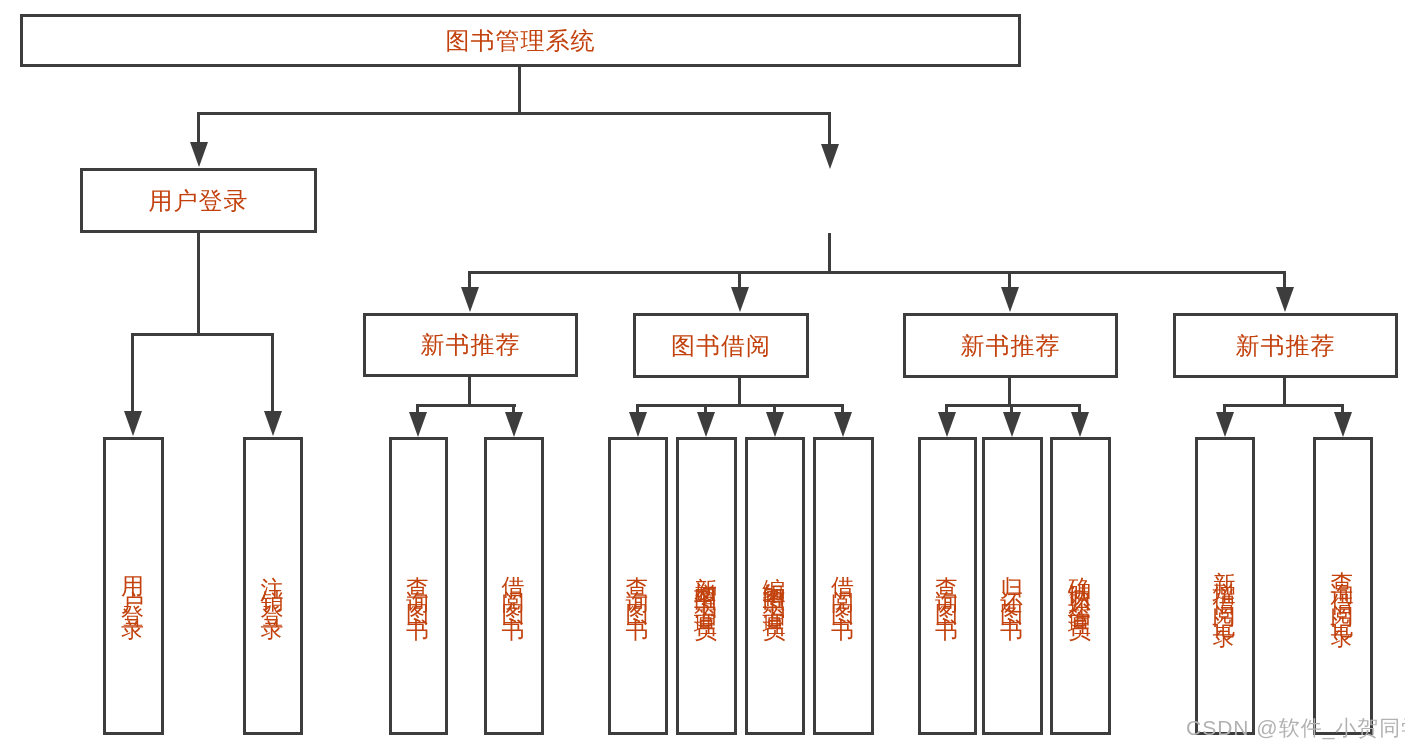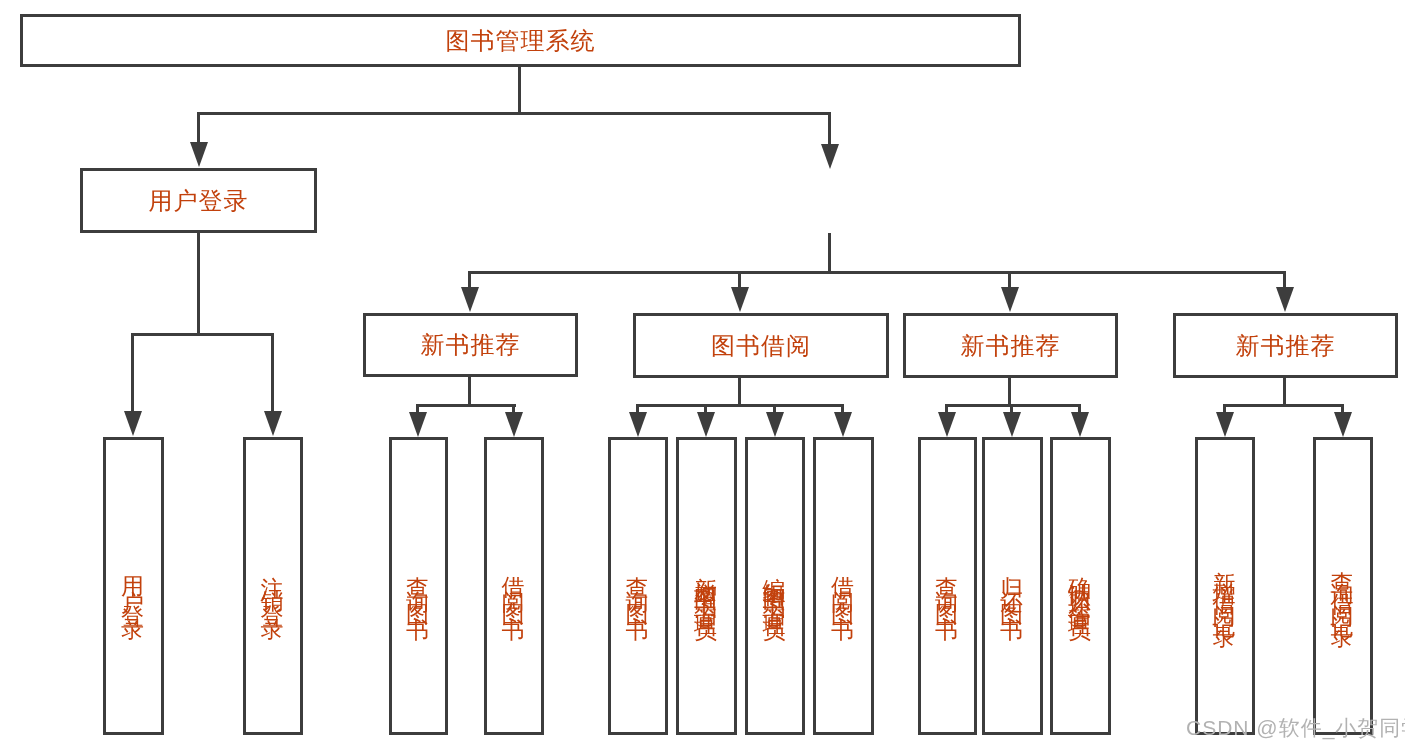--- a/index.html
+++ b/index.html
@@ -90,21 +90,21 @@
   <div class="arr" style="left:1003px;top:412px;"></div>
   <div class="arr" style="left:1071px;top:412px;"></div>
   <div class="arr" style="left:1216px;top:412px;"></div>
   <div class="arr" style="left:1334px;top:412px;"></div>
 
   <div class="box" style="left:20px;top:14px;width:1001px;height:53px;">图书管理系统</div>
 
   <div class="box" style="left:80px;top:168px;width:237px;height:65px;">用户登录</div>
 
   <div class="box" style="left:363px;top:313px;width:215px;height:64px;">新书推荐</div>
-  <div class="box" style="left:633px;top:313px;width:256px;height:65px;">图书借阅</div>
+  <div class="box" style="left:633px;top:313px;width:176px;height:65px;">图书借阅</div>
   <div class="box" style="left:903px;top:313px;width:215px;height:65px;">新书推荐</div>
   <div class="box" style="left:1173px;top:313px;width:225px;height:65px;">新书推荐</div>
 
   <div class="box vbox vt4" style="left:103px;top:437px;width:61px;height:298px;">用户登录</div>
   <div class="box vbox vt4" style="left:243px;top:437px;width:60px;height:298px;">注销登录</div>
 
   <div class="box vbox vt4" style="left:389px;top:437px;width:59px;height:298px;">查询图书</div>
   <div class="box vbox vt4" style="left:484px;top:437px;width:60px;height:298px;">借阅图书</div>
 
   <div class="box vbox vt4" style="left:608px;top:437px;width:60px;height:298px;">查询图书</div>

